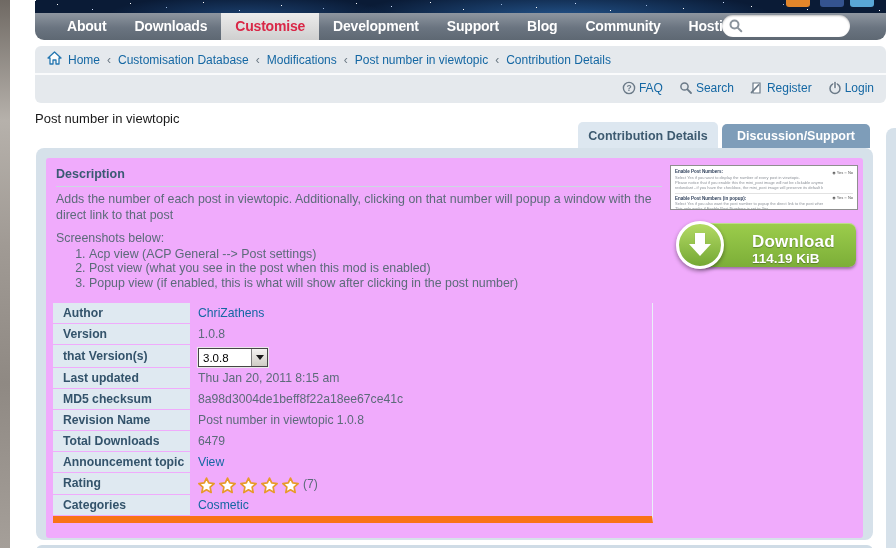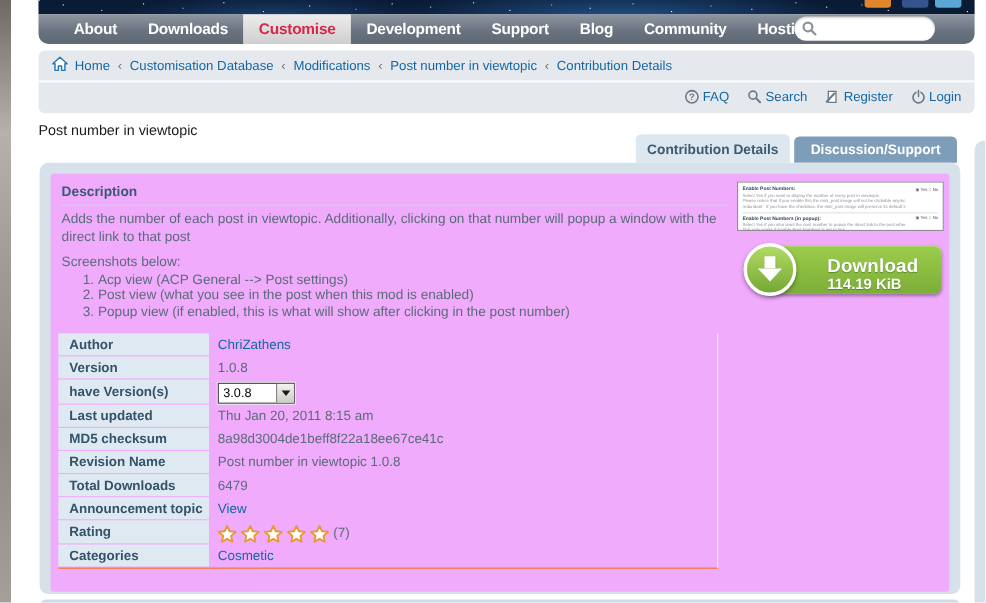--- a/index.html
+++ b/index.html
@@ -73,21 +73,21 @@
   .desc-rule { position:absolute; left:10px; top:28px; width:606px; height:1px; background:#ccd8e1; }
   .desc-para { position:absolute; left:10px; top:33px; width:598px; font-size:12.4px;
     line-height:16px; color:#5c6b7a; }
   .shots-intro { position:absolute; left:10px; top:73px; font-size:12.4px; color:#5c6b7a; }
   .shots-list { position:absolute; left:10px; top:89px; width:590px; font-size:12.4px;
     color:#5c6b7a; list-style-position:outside; margin-left:33px; }
   .shots-list li { line-height:14.3px; }
 
   
   .dtable { position:absolute; left:7px; top:145px; width:600px;
-    border-right:1px solid #e8f0f6; border-bottom:1px solid #f97316; }
+    border-right:1px solid #e8f0f6; border-bottom:7px solid #f97316; }
   .drow { display:flex; height:20px; margin-bottom:1px; align-items:stretch; }
   .dlabel { width:137px; background:#dfe9f1; color:#33536b; font-size:12.2px; font-weight:bold;
     line-height:20px; padding-left:10px; flex:none; }
   .dvalue { flex:1; font-size:12.2px; color:#5c6b7a; line-height:20px; padding-left:8px;
     display:flex; align-items:flex-end; }
   .dvalue.link { color:#1467a3; }
   .dvalue.link span { color:#1467a3; cursor:pointer; }
 
   
   .fselect { position:relative; width:70px; height:19px; background:#fff;
@@ -244,21 +244,21 @@
           <div class="dlabel">Author</div>
           <div class="dvalue link">
               <span>ChriZathens</span>
             </div>
         </div>
         <div class="drow">
           <div class="dlabel">Version</div>
           <div class="dvalue">1.0.8</div>
         </div>
         <div class="drow" style="height:22px">
-          <div class="dlabel" style="line-height:22px">have Version(s)</div>
+          <div class="dlabel" style="line-height:22px">that Version(s)</div>
           <div class="dvalue">
             <div class="fselect">
               <span class="sel-text">3.0.8</span>
               <span class="sel-btn">
                   <span class="sel-arrow"></span>
                 </span>
             </div>
           </div>
         </div>
         <div class="drow">

